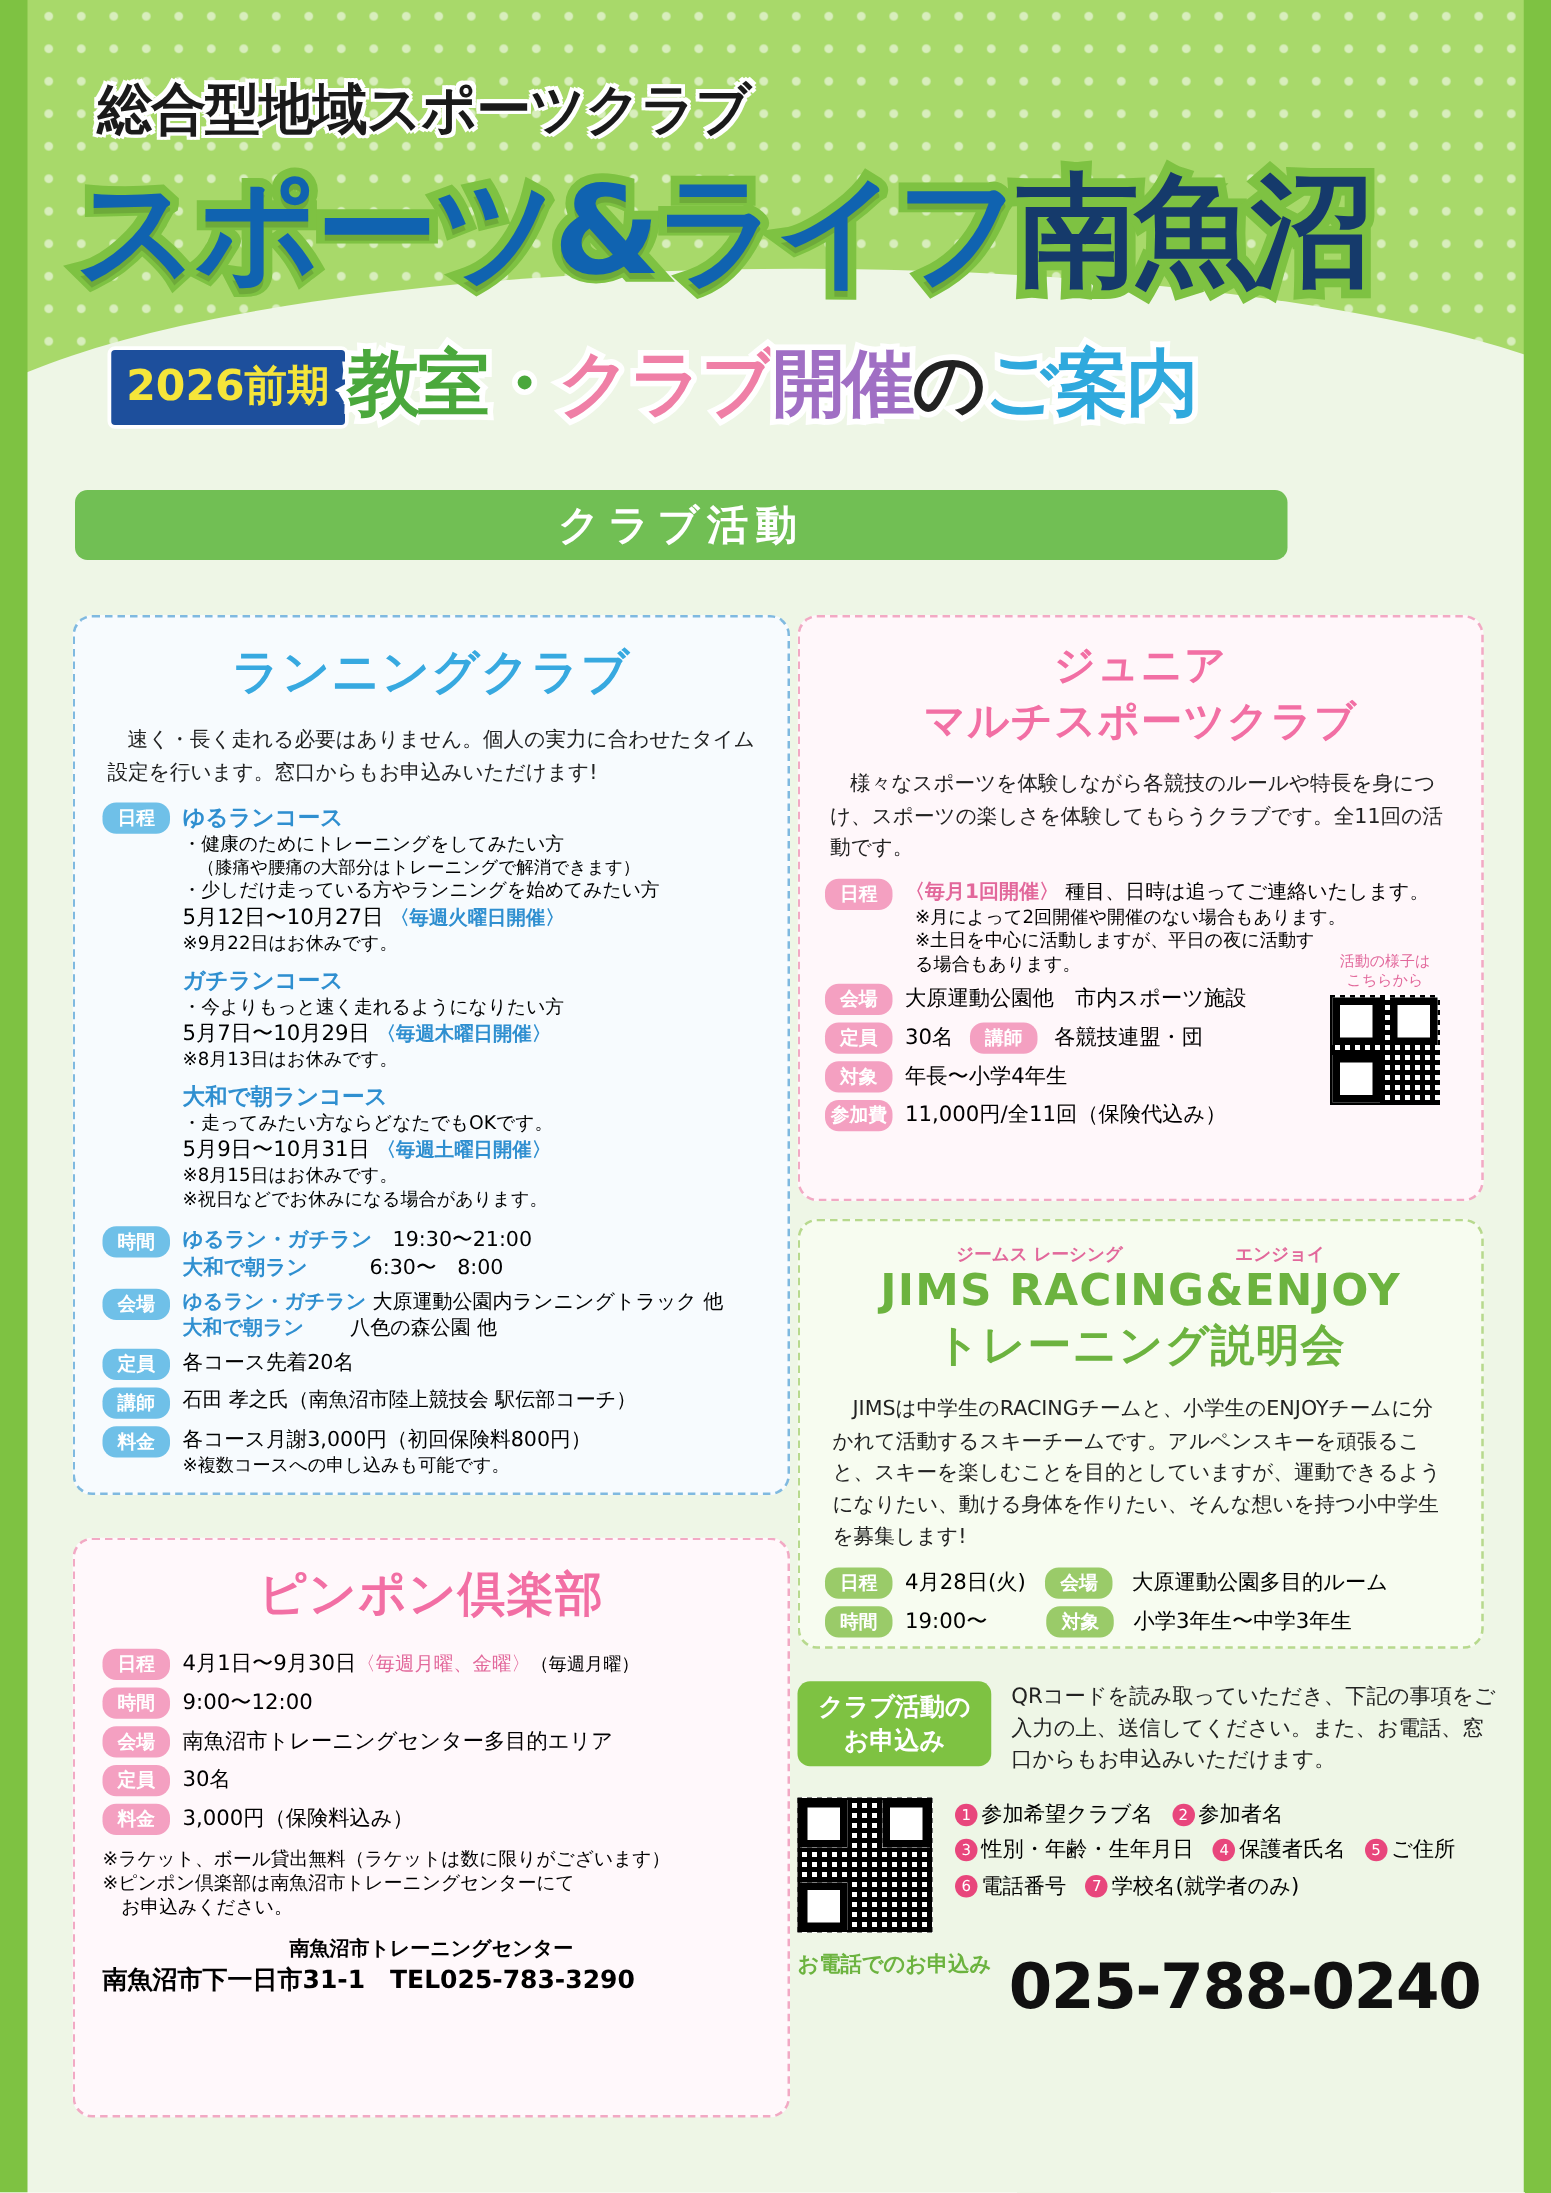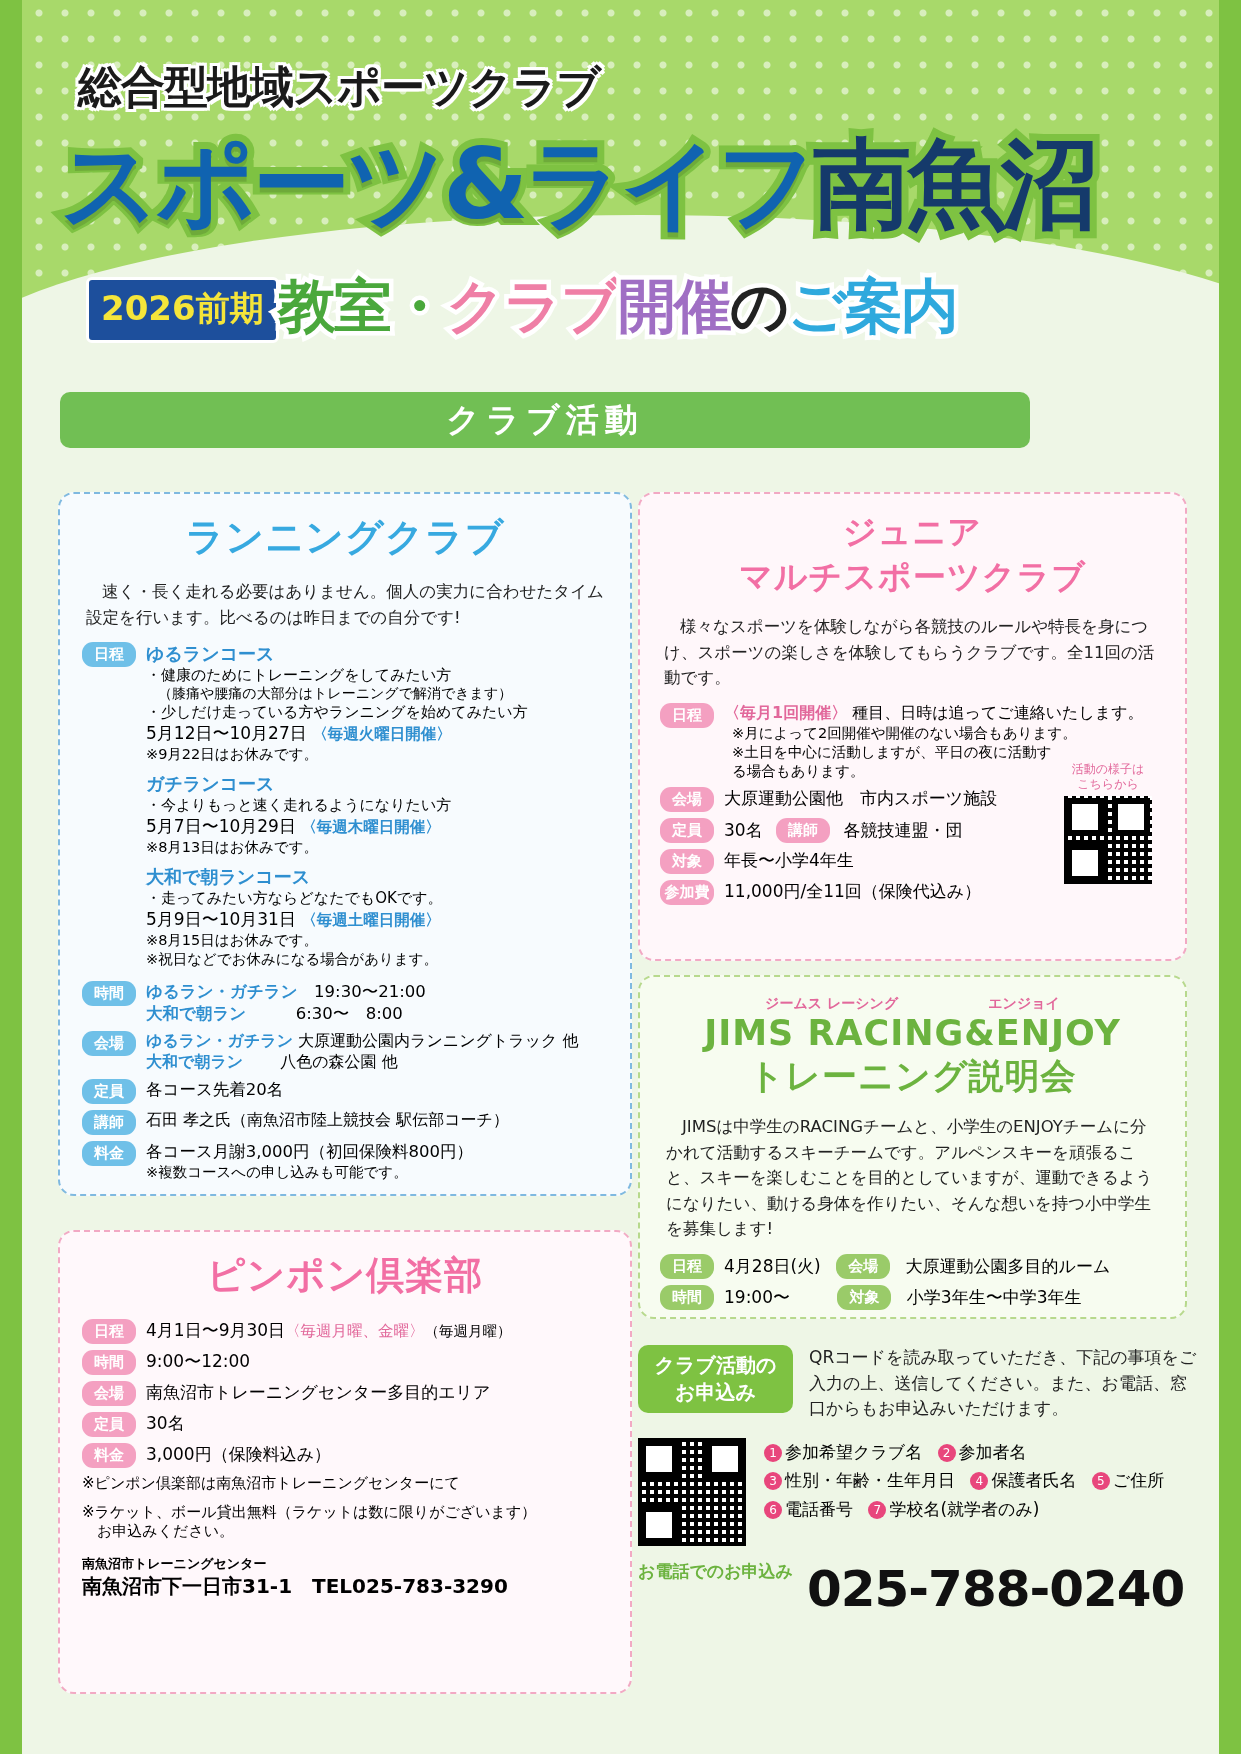--- a/index.html
+++ b/index.html
@@ -155,21 +155,21 @@
     <div class="badge2026">2026前期</div>
     <div class="h-sub" style="left:278px;">
       <span class="s-green">教室・</span><span class="s-pink">クラブ</span><span class="s-purple">開催</span><span class="s-black">の</span><span class="s-cyan">ご案内</span>
     </div>
 
     <div class="sectionbar">クラブ活動</div>
 
     <div class="card blue" style="left:58px; top:492px; width:570px; height:700px;">
       <div class="card-title t-blue" style="font-size:38px; margin-top:18px;">ランニングクラブ</div>
 
-      <div class="body-text" style="margin:16px 26px 0 26px; font-size:16.5px; text-indent:16px;">速く・長く走れる必要はありません。個人の実力に合わせたタイム設定を行います。比べるのは昨日までの自分です!</div>
+      <div class="body-text" style="margin:16px 26px 0 26px; font-size:16.5px; text-indent:16px;">速く・長く走れる必要はありません。個人の実力に合わせたタイム設定を行います。窓口からもお申込みいただけます!</div>
 
       <div style="margin:12px 22px 0 22px;">
         <div class="row">
           <span class="tag tag-blue" style="width:54px; font-size:15px; padding:3px 0;">日程</span>
           <span class="val">
             <div class="sub-h lbl-blue" style="font-size:18px;">ゆるランコース</div>
             <div style="font-size:15px;">・健康のためにトレーニングをしてみたい方</div>
             <div style="font-size:14px; padding-left:12px;">（膝痛や腰痛の大部分はトレーニングで解消できます）</div>
             <div style="font-size:15px;">・少しだけ走っている方やランニングを始めてみたい方</div>
             <div style="font-size:17px;">
@@ -253,25 +253,25 @@
         </div>
         <div class="row">
           <span class="tag tag-pink" style="width:54px; font-size:15px; padding:3px 0;">定員</span>
           <span class="val" style="font-size:17px;">30名</span>
         </div>
         <div class="row">
           <span class="tag tag-pink" style="width:54px; font-size:15px; padding:3px 0;">料金</span>
           <span class="val" style="font-size:17px;">3,000円（保険料込み）</span>
         </div>
 
+        <div style="font-size:15px; margin-top:10px;">※ラケット、ボール貸出無料（ラケットは数に限りがございます）</div>
         <div style="font-size:15px;">※ピンポン倶楽部は南魚沼市トレーニングセンターにて</div>
-        <div style="font-size:15px; margin-top:10px;">※ラケット、ボール貸出無料（ラケットは数に限りがございます）</div>
         <div style="font-size:15px;">　お申込みください。</div>
 
-        <div style="font-size:13px; font-weight:bold; margin-top:14px;">南魚沼市トレーニングセンター</div>
+        <div style="font-size:16px; font-weight:bold; margin-top:14px;text-align:center;">南魚沼市トレーニングセンター</div>
         <div style="font-size:20px; font-weight:bold;">南魚沼市下一日市31-1　TEL025-783-3290</div>
       </div>
     </div>
 
     <div class="card pink" style="left:638px; top:492px; width:545px; height:465px;">
       <div class="card-title t-pink" style="font-size:33px; margin-top:16px;">ジュニア</div>
       <div class="card-title t-pink" style="font-size:33px;">マルチスポーツクラブ</div>
 
       <div class="body-text" style="margin:14px 24px 0 24px; font-size:16.5px; text-indent:16px;">様々なスポーツを体験しながら各競技のルールや特長を身につけ、スポーツの楽しさを体験してもらうクラブです。全11回の活動です。</div>
 

